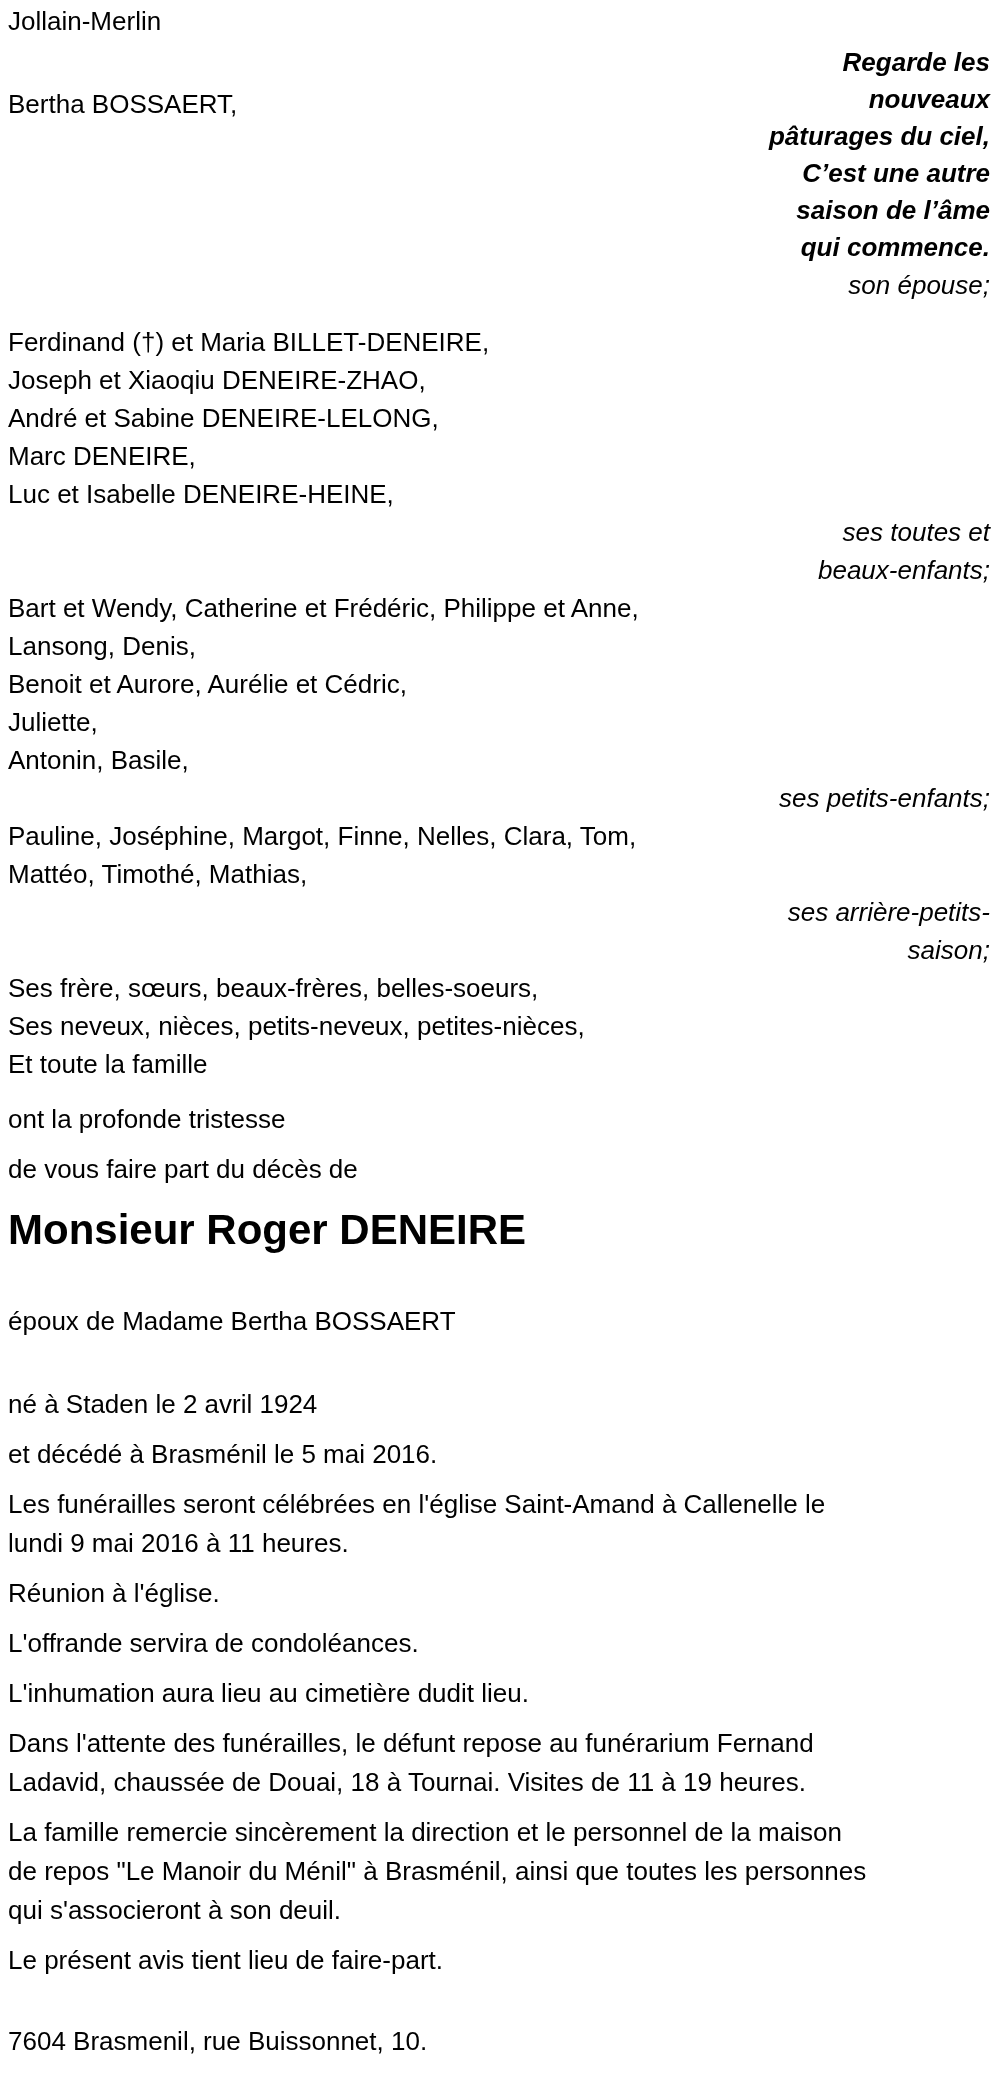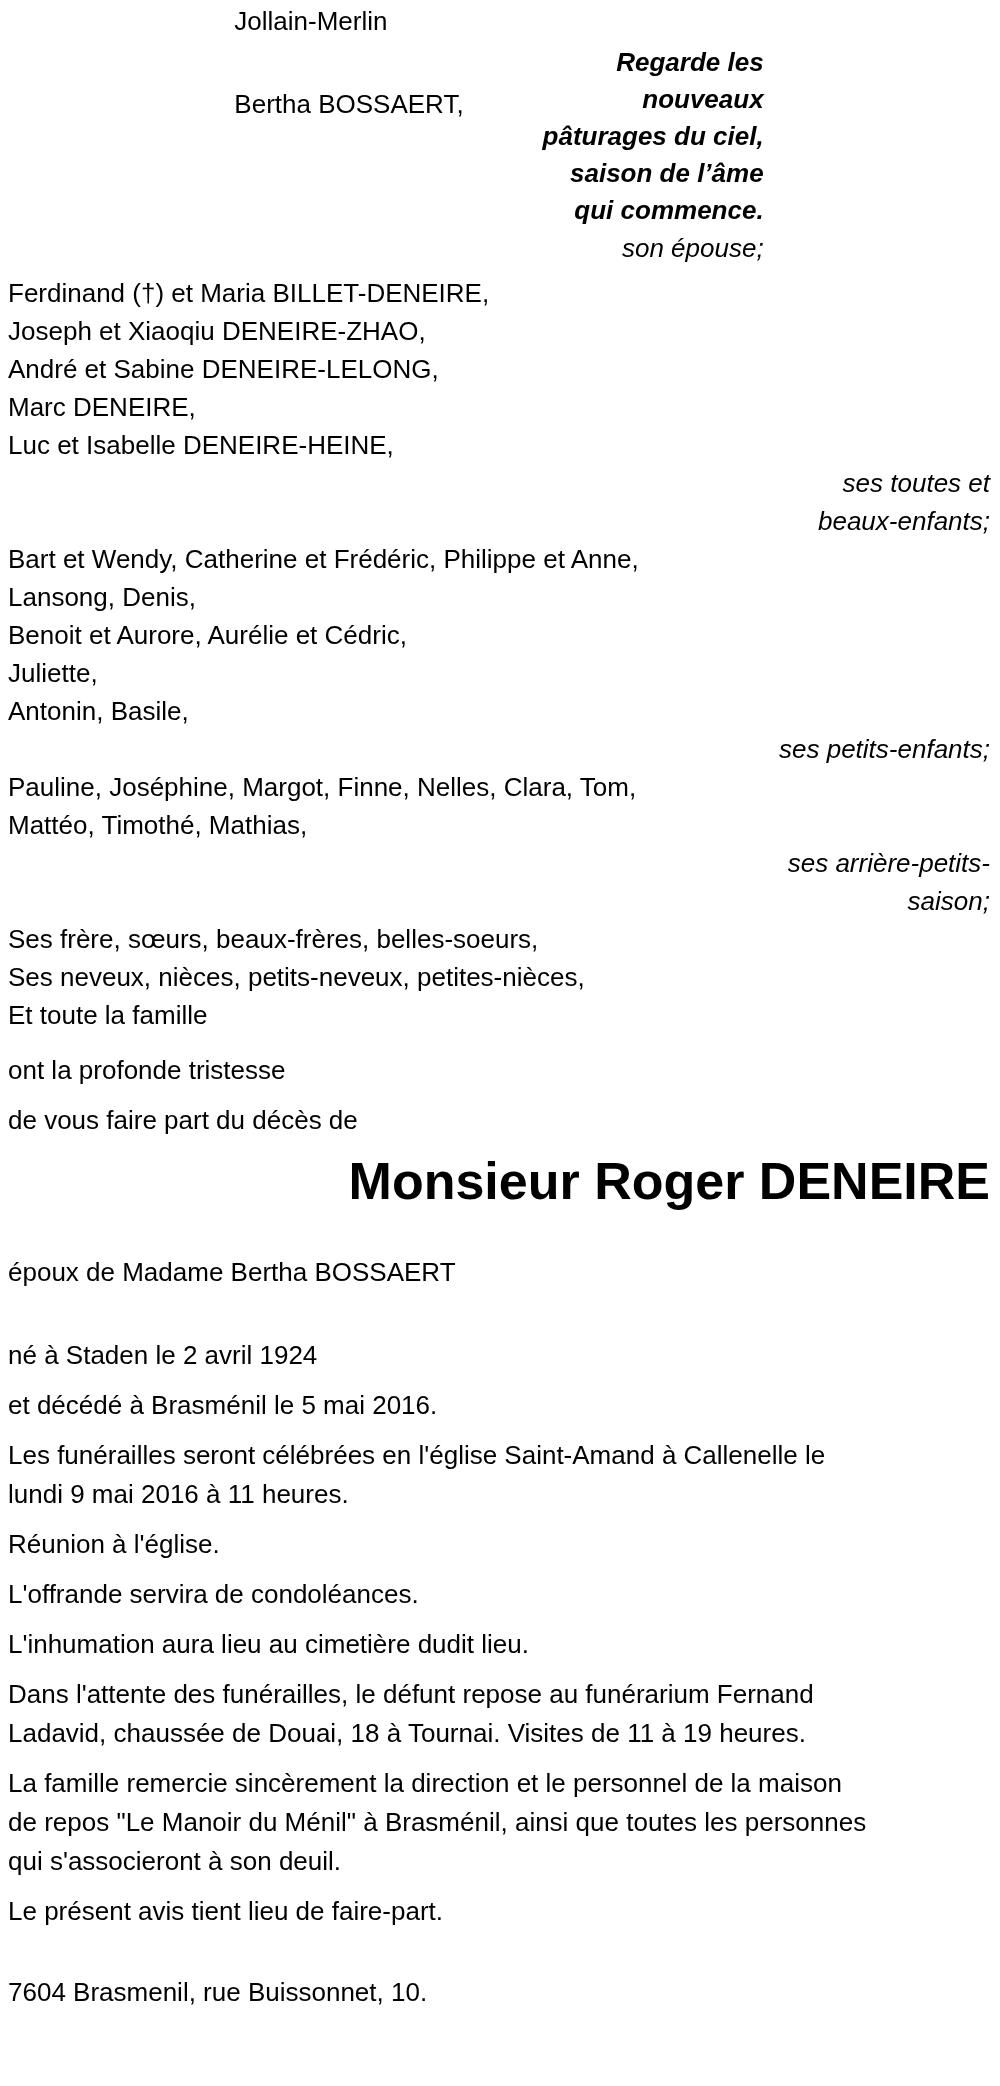--- a/index.html
+++ b/index.html
@@ -5,60 +5,61 @@
   * { box-sizing: border-box; }
   html, body { margin: 0; padding: 0; }
   body {
     width: 1000px; height: 2086px; overflow: hidden;
     background: #ffffff; color: #000000;
     font-family: "Liberation Sans", sans-serif;
   }
   .page { width: 100%; height: 100%; padding: 2px 10px 0 8px; font-size: 26px; }
 
   
-  .top { display: flex; justify-content: center; align-items: flex-start; }
+  .top { display: flex; justify-content: space-between; align-items: flex-start; }
   .commune { line-height: 38px; white-space: nowrap; }
   .widow { line-height: 38px; margin-top: 45px; white-space: nowrap; }
   .top-right { width: 300px; text-align: right; }
   .quote { font-weight: bold; font-style: italic; margin-top: 42px; }
   .quote > div { line-height: 37px; white-space: nowrap; }
   .quote-attr { font-style: italic; line-height: 38px; }
 
   
-  .family { margin-top: 7px; }
+  .family { margin-top: 19px; }
   .fam-names > div { line-height: 38px; white-space: nowrap; }
   .fam-relation { text-align: right; font-style: italic; }
   .fam-relation > div { line-height: 38px; white-space: nowrap; }
 
   
   .intro { margin-top: 17px; }
   .para { margin: 0 0 11px 0; }
   .para > div { line-height: 39px; white-space: nowrap; }
   h1.deceased {
-    font-family: inherit; font-size: 52px; line-height: 48px;
-    font-weight: bold; margin: 17px 0 48px 0; white-space: nowrap; text-align: right;
+    font-family: inherit; font-size: 42px; line-height: 48px;
+    font-weight: bold; margin: 17px 0 48px 0; white-space: nowrap;
   }
   .gap-block { height: 33px; }
   .gap-footer { height: 31px; }
 </style>
 </head>
 <body>
 
 <div class="page">
 
   <div class="top">
     <div class="top-left">
       <div class="commune">Jollain-Merlin</div>
       <div class="widow">Bertha BOSSAERT,</div>
     </div>
     <div class="top-right">
       <div class="quote">
           <div>Regarde les</div>
           <div>nouveaux</div>
           <div>pâturages du ciel,</div>
+          <div>C’est une autre</div>
           <div>saison de l’âme</div>
           <div>qui commence.</div>
         </div>
       <div class="quote-attr">son épouse;</div>
     </div>
   </div>
 
   <div class="family">
     <div class="fam-group">
       <div class="fam-names">

